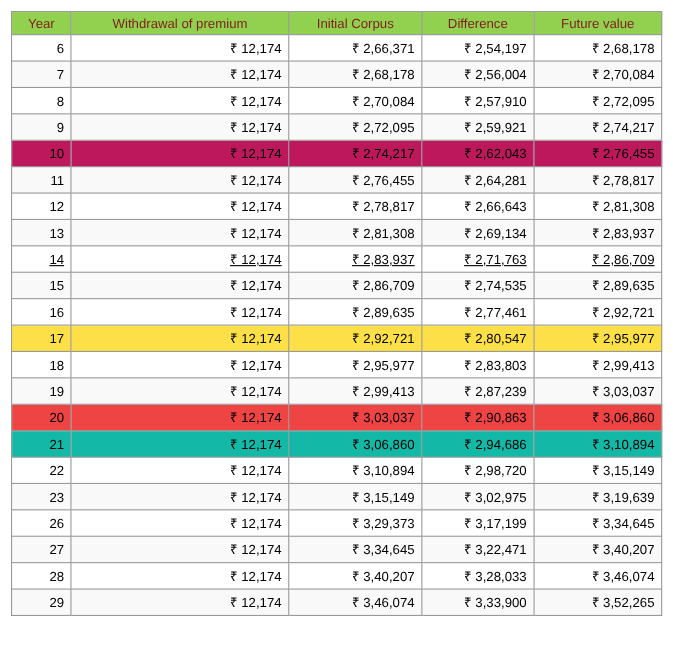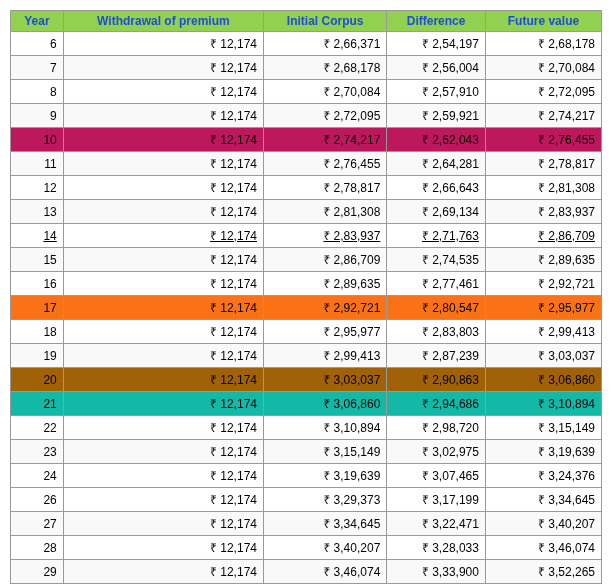--- a/index.html
+++ b/index.html
@@ -15,22 +15,22 @@
     table {
       border-collapse: collapse;
       width: 600px;
     }
     th, td {
       border: 1px solid #999;
       padding: 3px 6px;
     }
     thead tr th {
       background-color: #92d050;
-      color: #1d4ed8;
-      font-weight: bold;
+      color: #7f1d1d;
+      font-weight: normal;
       text-align: center;
       vertical-align: middle;
     }
     tbody tr td {
       text-align: right;
     }
     tbody tr td:first-child {
       text-align: right;
     }
     tbody tr:nth-child(odd) {
@@ -124,42 +124,42 @@
         <td>₹ 2,74,535</td>
         <td>₹ 2,89,635</td>
       </tr>
       <tr style="background-color: rgb(255, 255, 255);">
         <td>16</td>
         <td>₹ 12,174</td>
         <td>₹ 2,89,635</td>
         <td>₹ 2,77,461</td>
         <td>₹ 2,92,721</td>
       </tr>
-      <tr style="background-color: #f97316;">
+      <tr style="background-color: #fde047;">
         <td>17</td>
         <td>₹ 12,174</td>
         <td>₹ 2,92,721</td>
         <td>₹ 2,80,547</td>
         <td>₹ 2,95,977</td>
       </tr>
       <tr style="background-color: rgb(255, 255, 255); margin-top: 44px;">
         <td>18</td>
         <td>₹ 12,174</td>
         <td>₹ 2,95,977</td>
         <td>₹ 2,83,803</td>
         <td>₹ 2,99,413</td>
       </tr>
       <tr style="background-color: rgb(249, 249, 249);">
         <td>19</td>
         <td>₹ 12,174</td>
         <td>₹ 2,99,413</td>
         <td>₹ 2,87,239</td>
         <td>₹ 3,03,037</td>
       </tr>
-      <tr style="background-color: #a16207; padding-left: 36px;">
+      <tr style="background-color: #ef4444; padding-left: 36px;">
         <td>20</td>
         <td>₹ 12,174</td>
         <td>₹ 3,03,037</td>
         <td>₹ 2,90,863</td>
         <td>₹ 3,06,860</td>
       </tr>
       <tr style="background-color: #14b8a6;">
         <td>21</td>
         <td>₹ 12,174</td>
         <td>₹ 3,06,860</td>
@@ -172,27 +172,20 @@
         <td>₹ 3,10,894</td>
         <td>₹ 2,98,720</td>
         <td>₹ 3,15,149</td>
       </tr>
       <tr style="background-color: rgb(249, 249, 249);">
         <td>23</td>
         <td>₹ 12,174</td>
         <td>₹ 3,15,149</td>
         <td>₹ 3,02,975</td>
         <td>₹ 3,19,639</td>
-      </tr>
-      <tr style="background-color: rgb(255, 255, 255);">
-        <td>24</td>
-        <td>₹ 12,174</td>
-        <td>₹ 3,19,639</td>
-        <td>₹ 3,07,465</td>
-        <td>₹ 3,24,376</td>
       </tr>
       <tr style="background-color: rgb(255, 255, 255); margin-top: 16px;">
         <td>26</td>
         <td>₹ 12,174</td>
         <td>₹ 3,29,373</td>
         <td>₹ 3,17,199</td>
         <td>₹ 3,34,645</td>
       </tr>
       <tr style="background-color: rgb(249, 249, 249);">
         <td>27</td>

